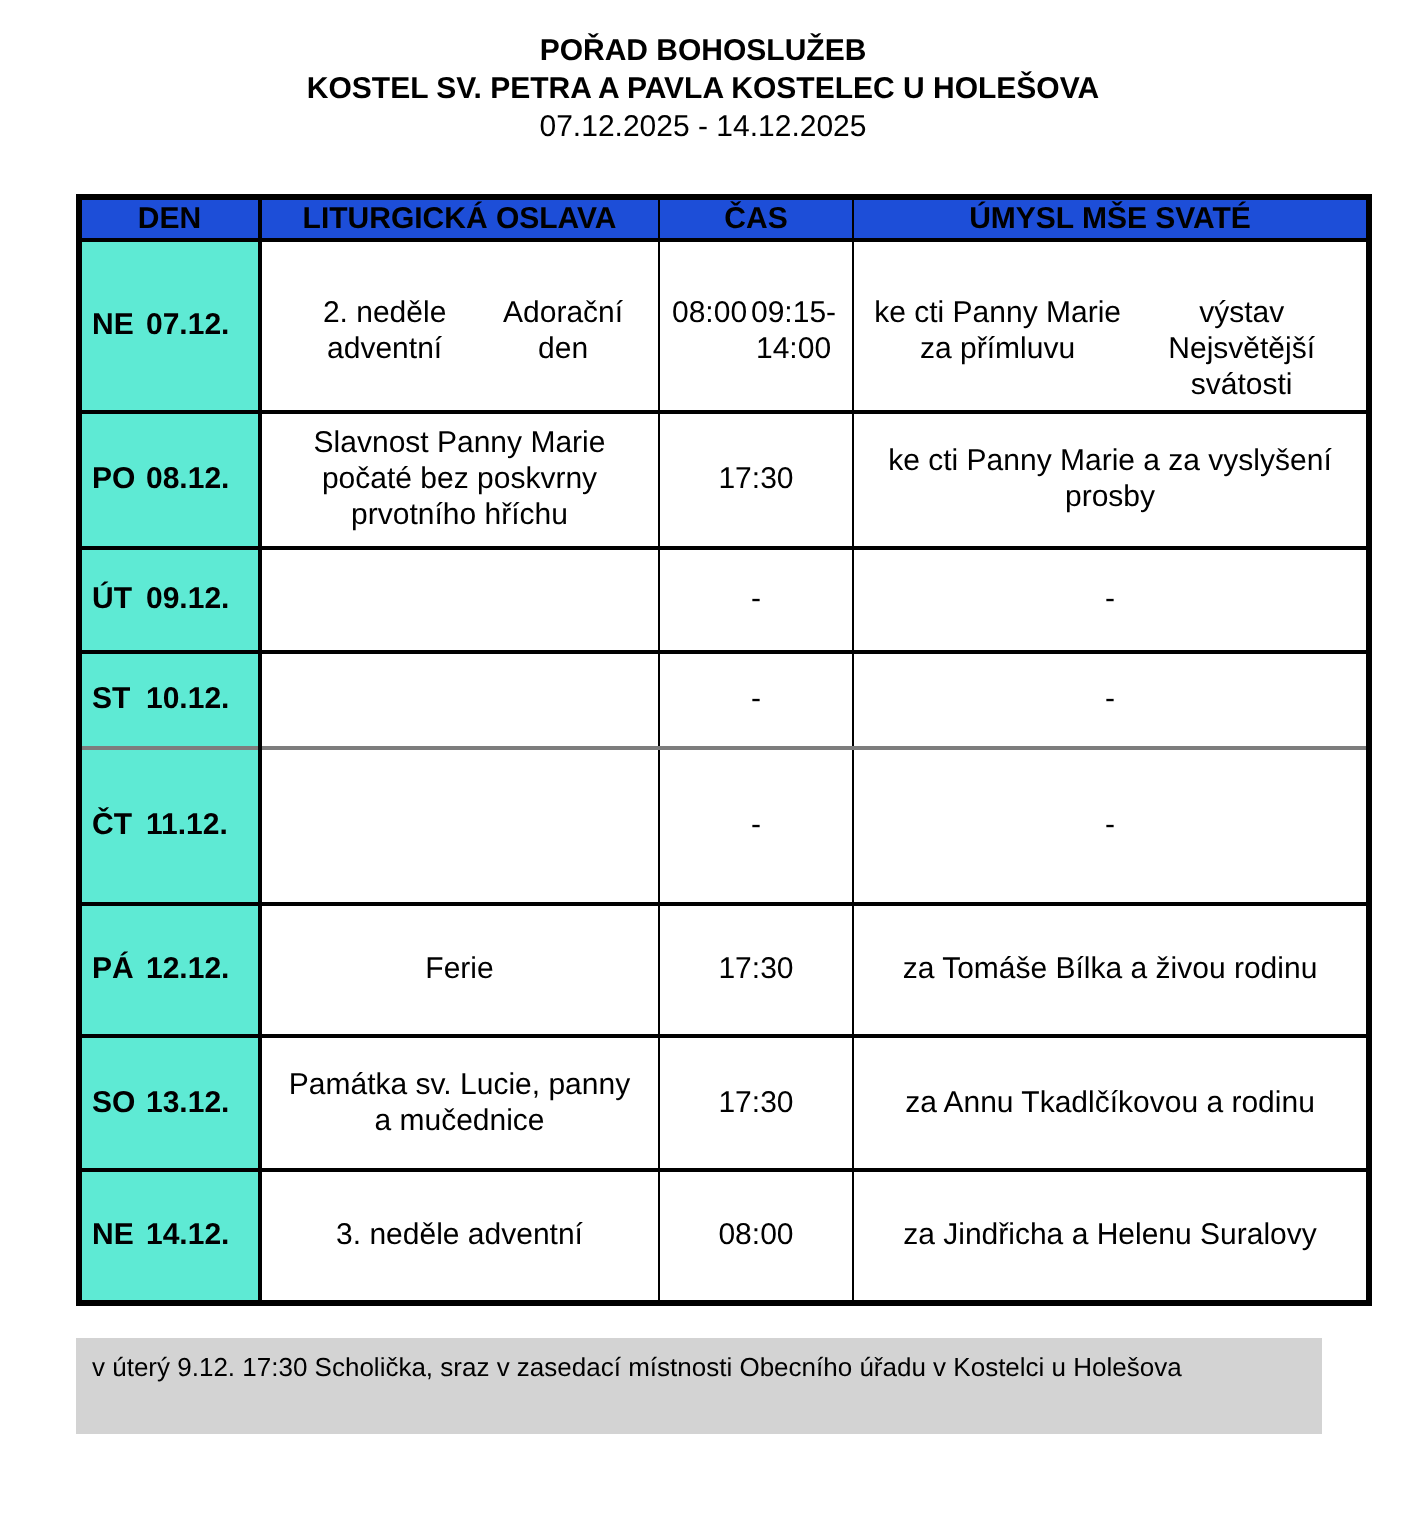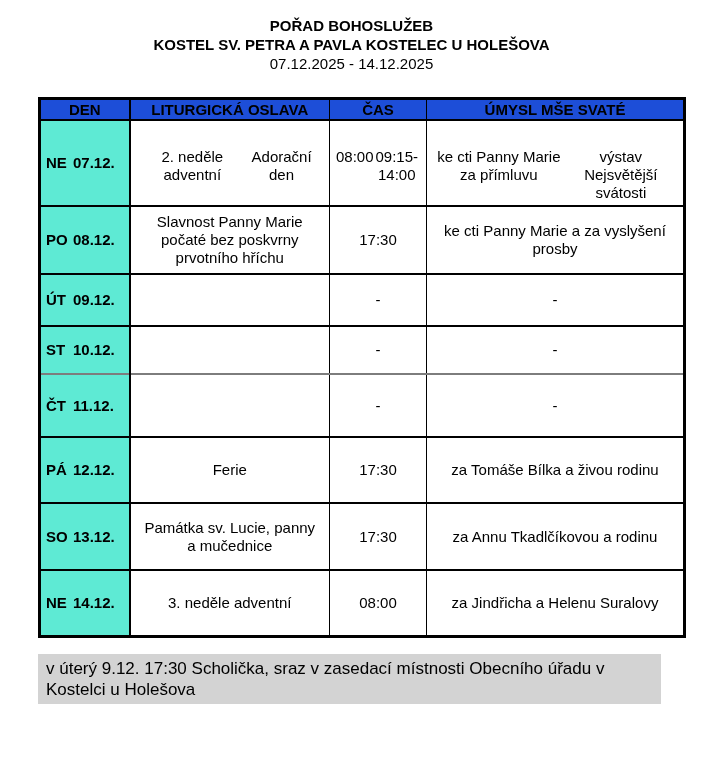--- a/index.html
+++ b/index.html
@@ -61,41 +61,41 @@
   }
   .day-abbr { display: inline-block; width: 27px; }
 
   td.lit { padding: 2px 10px; }
 
   
   tr.r0 td { height: 84px; }
   tr.r1 td { height: 68px; }
   tr.r2 td { height: 52px; }
   tr.r3 td { height: 48px; }
-  tr.r4 td { height: 63px; }
+  tr.r4 td { height: 78px; }
   tr.r5 td { height: 66px; }
   tr.r6 td { height: 67px; }
   tr.r7 td { height: 66px; }
 
   
   .cell-stack {
     height: 84px;
     display: flex;
     flex-direction: row;
     justify-content: space-between;
     padding-top: 27px;
     padding-bottom: 2px;
   }
   tr.r0 td { padding-top: 0; padding-bottom: 0; }
 
   .footer-note {
     width: 623px;
     margin: 16px 0 0 38px;
     background: #d3d3d3;
-    font-size: 17px;
+    font-size: 13px;
     line-height: 21px;
     padding: 4px 8px;
     min-height: 48px;
   }
 </style>
 </head>
 <body>
 
 <div class="doc-header">
   <div class="doc-title">POŘAD BOHOSLUŽEB</div>

